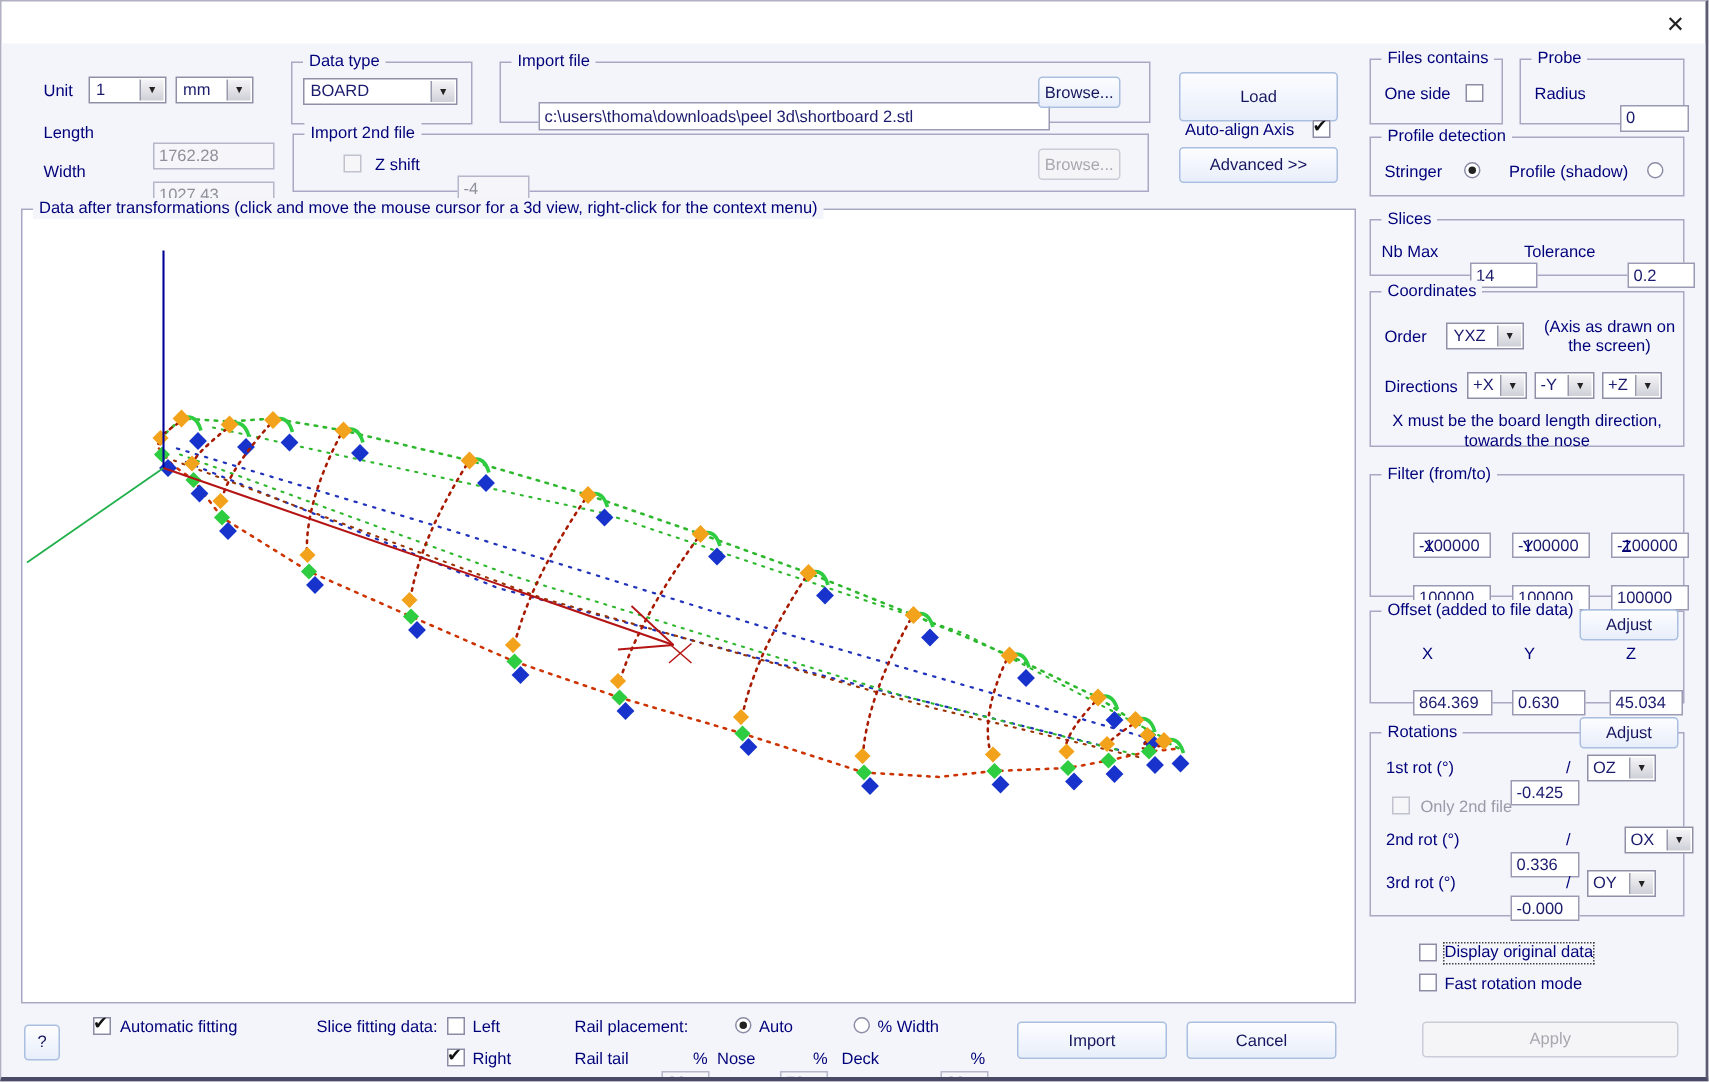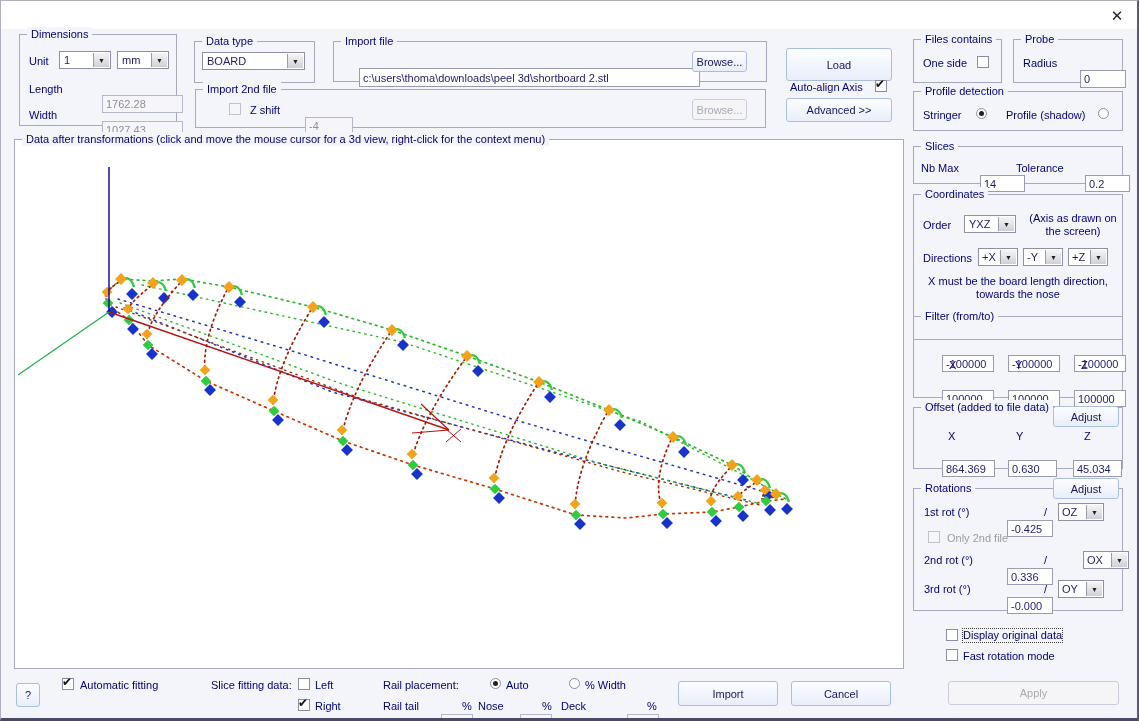--- a/index.html
+++ b/index.html
@@ -40,23 +40,20 @@
   #viewport .legend{background:#f4f5fb;}
   .note{position:absolute;color:#00007a;font-size:11px;line-height:13px;text-align:center;}
 </style>
 </head>
 <body>
 
 <div id="win">
   <div id="close">✕</div>
   <div id="body">
 
-    <div class="group" style="left:18px;top:5px;width:158px;height:92px;">
-      <span class="legend">Dimensions</span>
-    </div>
     <span class="lbl" style="left:28px;top:26px;">Unit</span>
     <div class="combo" style="left:58px;top:22px;width:52px;height:18px;">
       <span>1</span>
       <span class="arr">▼</span>
     </div>
     <div class="combo" style="left:116px;top:22px;width:52px;height:18px;">
       <span>mm</span>
       <span class="arr">▼</span>
     </div>
     <span class="lbl" style="left:28px;top:54px;">Length</span>
@@ -116,21 +113,21 @@
     <div class="radio" style="left:1097px;top:79px;"></div>
 
     <div class="group" style="left:912px;top:117px;width:210px;height:38px;">
       <span class="legend">Slices</span>
     </div>
     <span class="lbl" style="left:920px;top:133px;">Nb Max</span>
     <input class="field" readonly="" style="left: 963px; top: 130px; width: 45px; height: 17px;" value="14">
     <span class="lbl" style="left:1015px;top:133px;">Tolerance</span>
     <input class="field" readonly="" style="left: 1068px; top: 130px; width: 45px; height: 17px;" value="0.2">
 
-    <div class="group" style="left:912px;top:165px;width:210px;height:146px;">
+    <div class="group" style="left:912px;top:165px;width:210px;height:104px;">
       <span class="legend">Coordinates</span>
     </div>
     <span class="lbl" style="left:922px;top:190px;">Order</span>
     <div class="combo" style="left:963px;top:186px;width:52px;height:18px;">
       <span>YXZ</span>
       <span class="arr">▼</span>
     </div>
     <div class="note" style="left:1024px;top:183px;width:96px;">(Axis as drawn on the screen)</div>
     <span class="lbl" style="left:922px;top:223px;">Directions</span>
     <div class="combo small" style="left:977px;top:219px;width:40px;height:18px;">

